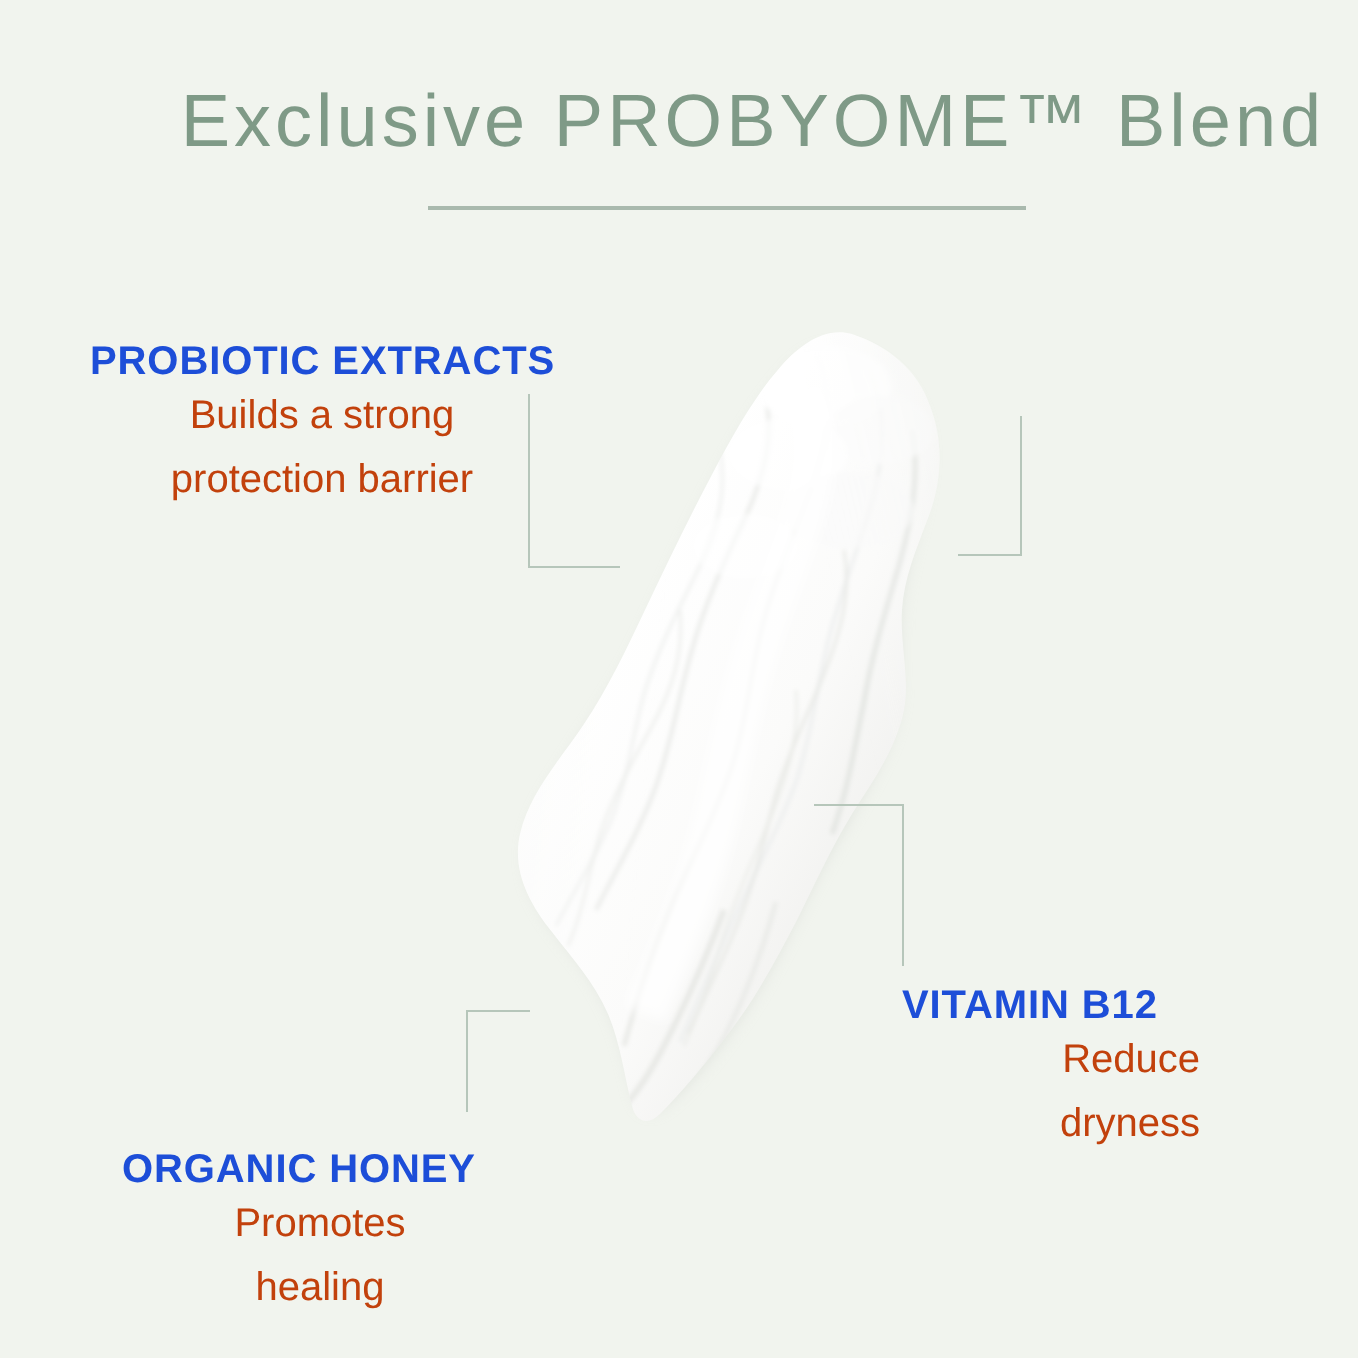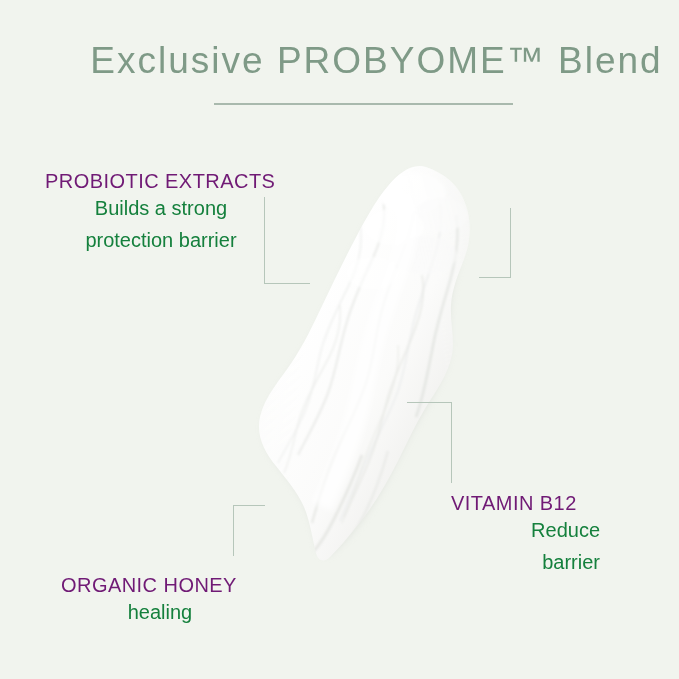--- a/index.html
+++ b/index.html
@@ -62,31 +62,31 @@
     background: #b6c6ba;
   }
   .conn.v { width: 1px; }
   .conn.h { height: 1px; }
 
   
   .callout { position: absolute; }
   .callout .heading {
     font-family: "Liberation Sans", sans-serif;
     font-size: 20px;
-    font-weight: normal;
+    font-weight: bold;
     letter-spacing: 0.45px;
-    color: #701a75;
+    color: #1d4ed8;
     white-space: nowrap;
     line-height: 1.1;
   }
   .callout .body {
     font-family: "Liberation Sans", sans-serif;
     font-size: 20px;
     font-weight: 300;
-    color: #15803d;
+    color: #c2410c;
     line-height: 1.62;
     white-space: nowrap;
   }
 
   
   #callout-probiotic      { left: 8px;   top: 170px; text-align: left; }
   #callout-probiotic .body{ text-align: center; width: 240px; margin-left: -4px; }
 
   #callout-turmeric       { right: 9px;  top: 170px; text-align: right; }
   #callout-turmeric .body { text-align: center; width: 252px; }
@@ -225,24 +225,25 @@
     </div>
   </div>
 
   <div class="callout" id="callout-turmeric">
   </div>
 
   <div class="callout" id="callout-vitamin">
     <div class="heading">VITAMIN B12</div>
     <div class="body">
       <div>Reduce</div>
-      <div>barrier</div>
+      <div>dryness</div>
     </div>
   </div>
 
   <div class="callout" id="callout-honey">
     <div class="heading">ORGANIC HONEY</div>
     <div class="body">
+      <div>Promotes</div>
       <div>healing</div>
     </div>
   </div>
 
 </div>
 
 </body></html>

